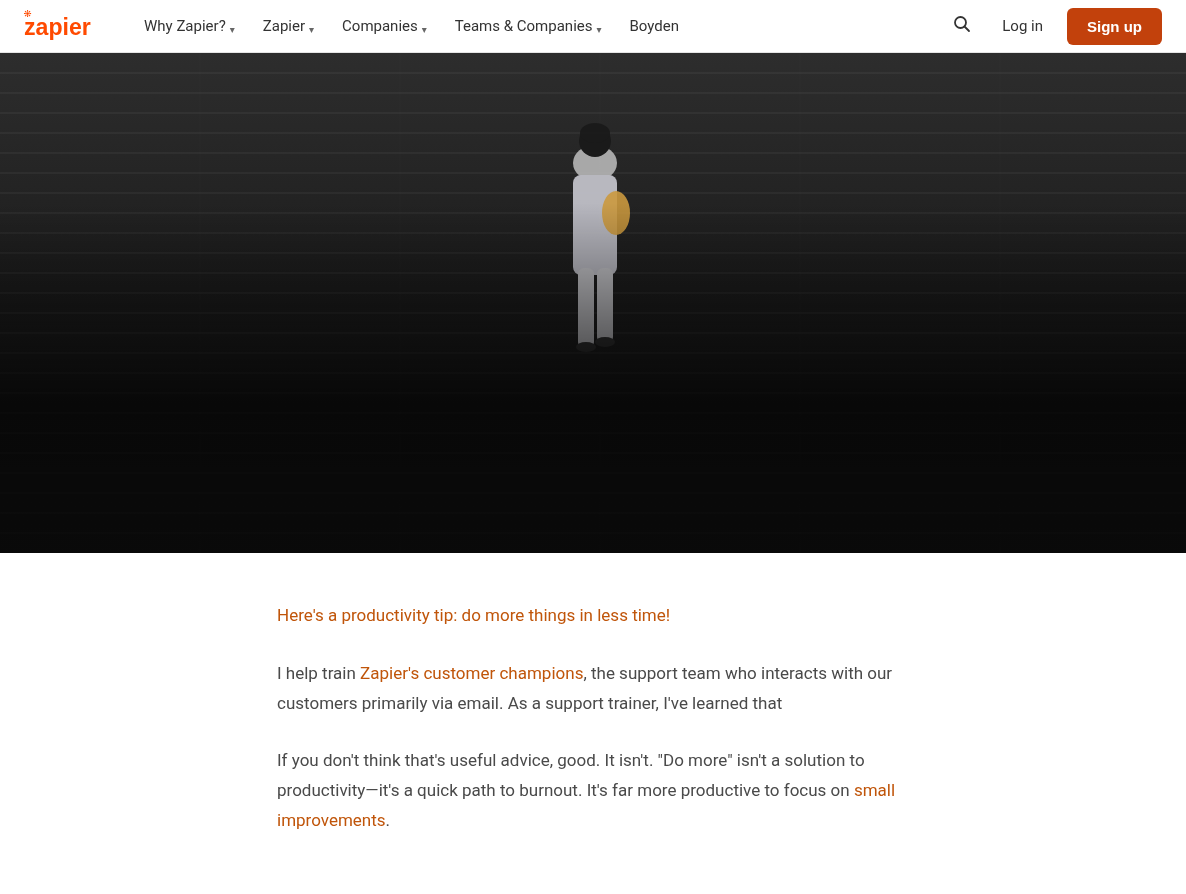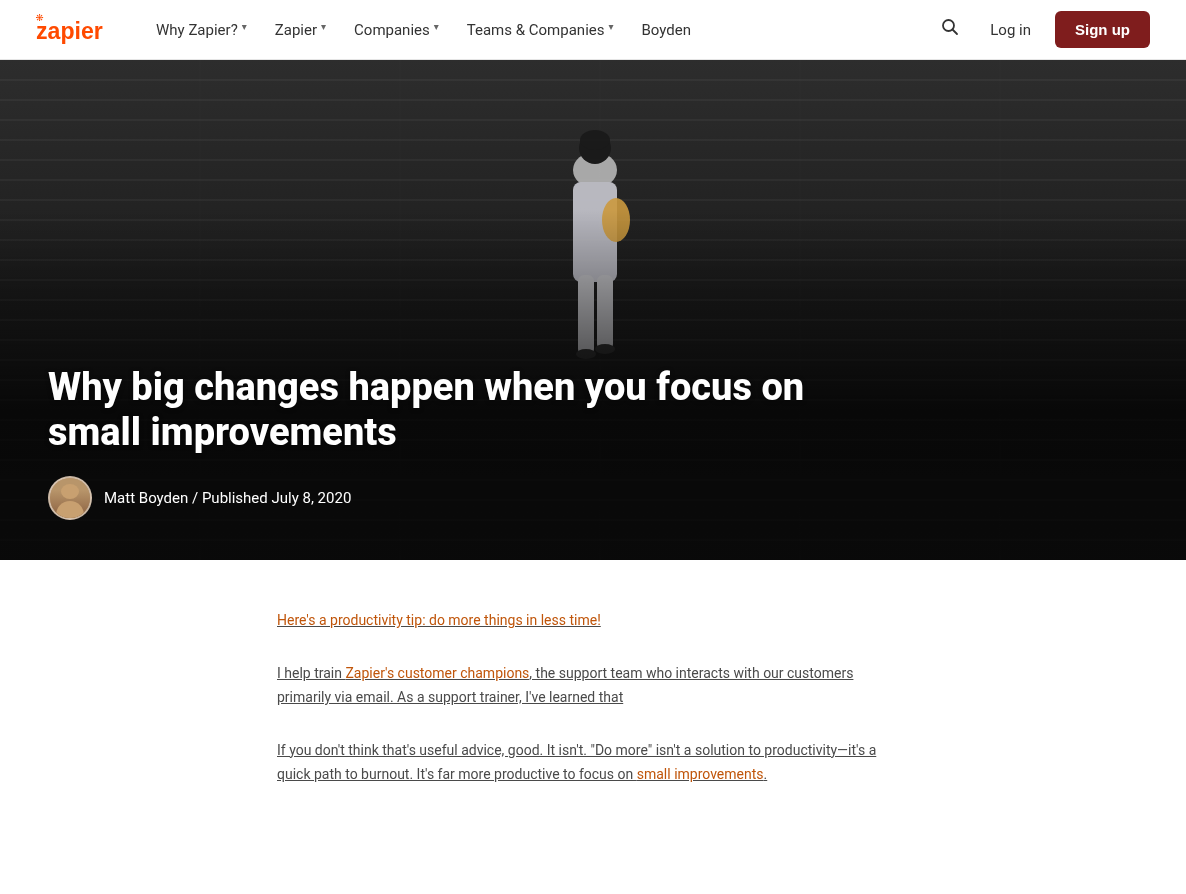--- a/index.html
+++ b/index.html
@@ -2,43 +2,43 @@
 <html><head>
   <meta charset="utf-8">
   <style>
     * { margin: 0; padding: 0; box-sizing: border-box; }
     body { font-family: -apple-system, BlinkMacSystemFont, 'Segoe UI', Roboto, sans-serif; background: #fff; }
 
     
     nav {
       display: flex;
       align-items: center;
-      height: 60px;
-      padding: 0 36px;
+      height: 53px;
+      padding: 0 24px;
       background: #fff;
       border-bottom: 1px solid #e5e5e5;
       position: relative;
       z-index: 10;
     }
     .nav-logo {
       display: flex;
       align-items: center;
       margin-right: 28px;
       text-decoration: none;
     }
     .logo-svg { width: 80px; height: 32px; }
     .nav-links {
       display: flex;
       align-items: center;
       gap: 4px;
       flex: 1;
     }
     .nav-item {
       display: flex;
-      align-items: flex-start;
+      align-items: flex-end;
       gap: 4px;
       padding: 8px 12px;
       font-size: 15px;
       color: #333;
       cursor: pointer;
       border-radius: 4px;
       white-space: nowrap;
       text-decoration: none;
     }
     .nav-item .chevron {
@@ -58,21 +58,21 @@
       color: #333;
       font-size: 18px;
     }
     .login-link {
       font-size: 15px;
       color: #333;
       text-decoration: none;
       cursor: pointer;
     }
     .signup-btn {
-      background: #7f1d1d;
+      background: #c2410c;
       color: #fff;
       border: none;
       border-radius: 6px;
       padding: 10px 20px;
       font-size: 15px;
       font-weight: 600;
       cursor: pointer;
     }
 
     
@@ -159,25 +159,24 @@
       color: #fff;
     }
 
     
     .article-body {
       max-width: 680px;
       margin: 0 auto;
       padding: 48px 24px 60px;
     }
     .article-paragraph {
-      font-size: 14px;
+      font-size: 17px;
       line-height: 1.75;
       color: #4a4a4a;
       margin-bottom: 28px;
-      text-decoration: underline;
     }
     .link-orange { color: #c0550a; text-decoration: none; }
   </style>
 </head>
 <body>
 
 <nav>
   <a class="nav-logo" href="#">
     <svg class="logo-svg" viewBox="0 0 90 32" fill="none" xmlns="http://www.w3.org/2000/svg">
 
@@ -309,32 +308,20 @@
 
         <ellipse cx="46" cy="234" rx="10" ry="5" fill="#333"></ellipse>
 
         <ellipse cx="65" cy="229" rx="10" ry="5" fill="#333"></ellipse>
       </g>
     </svg>
   </div>
 
   <div class="hero-overlay"></div>
 
-  <div class="hero-content">
-    <h1 class="hero-title">Why big changes happen when you focus on small improvements</h1>
-    <div class="hero-meta">
-      <div class="avatar-circle">
-        <div class="avatar-inner">
-          <div class="avatar-head"></div>
-          <div class="avatar-body"></div>
-        </div>
-      </div>
-      <span class="hero-byline">Matt Boyden / Published July 8, 2020</span>
-    </div>
-  </div>
 </section>
 
 <article class="article-body">
   <p class="article-paragraph">
     <a href="#" class="link-orange">Here's a productivity tip: do more things in less time!</a>
   </p>
   <p class="article-paragraph">
     I help train <a href="#" class="link-orange">Zapier's customer champions</a>, the support team who interacts with our customers primarily via email. As a support trainer, I've learned that
   </p>
   <p class="article-paragraph">

